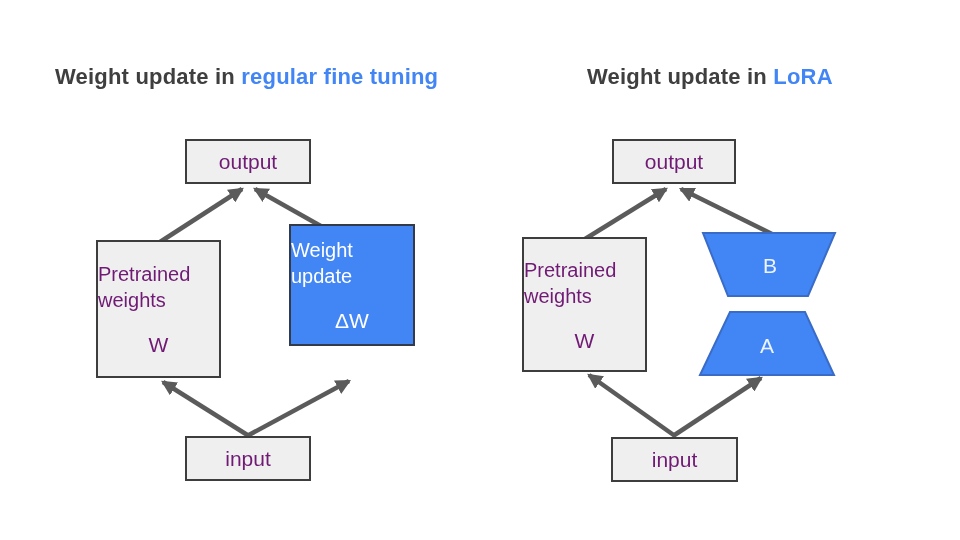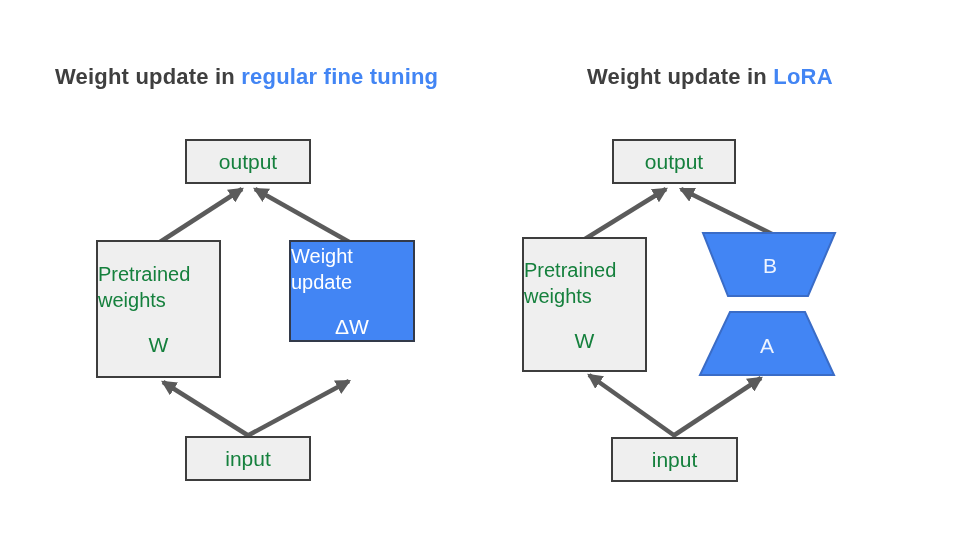--- a/index.html
+++ b/index.html
@@ -11,30 +11,30 @@
     position:absolute;top:64px;font-size:22px;font-weight:bold;
     color:#3f3f3f;white-space:nowrap;letter-spacing:.2px;
   }
   .title .hl{color:#4285f4;}
   #title-left{left:55px;}
   #title-right{left:587px;}
   svg.diagram-layer{position:absolute;left:0;top:0;width:960px;height:540px;}
   .box{
     position:absolute;background:#efefef;border:2px solid #3d3d3d;
     box-sizing:border-box;display:flex;align-items:center;justify-content:center;
-    font-size:21px;color:#15803d;
+    font-size:21px;color:#701a75;
   }
   .box.tall{flex-direction:column;gap:20px;}
   .box .lbl{text-align:left;line-height:1.3;font-size:20px;}
   .box .sym{font-size:21px;}
   .box.blue{background:#4285f4;color:#ffffff;border-color:#333a4a;}
   
   #lbox-output{left:185px;top:139px;width:126px;height:45px;}
   #lbox-pretrained{left:96px;top:240px;width:125px;height:138px;}
-  #lbox-update{left:289px;top:240px;width:126px;height:102px;}
+  #lbox-update{left:289px;top:224px;width:126px;height:122px;}
   #lbox-input{left:185px;top:436px;width:126px;height:45px;}
   
   #rbox-output{left:612px;top:139px;width:124px;height:45px;}
   #rbox-pretrained{left:522px;top:237px;width:125px;height:135px;}
   #rbox-input{left:611px;top:437px;width:127px;height:45px;}
   .trap-label{
     font-size:21px;fill:#eef4ff;font-family:"Liberation Sans",sans-serif;
     text-anchor:middle;dominant-baseline:central;
   }
 </style>

